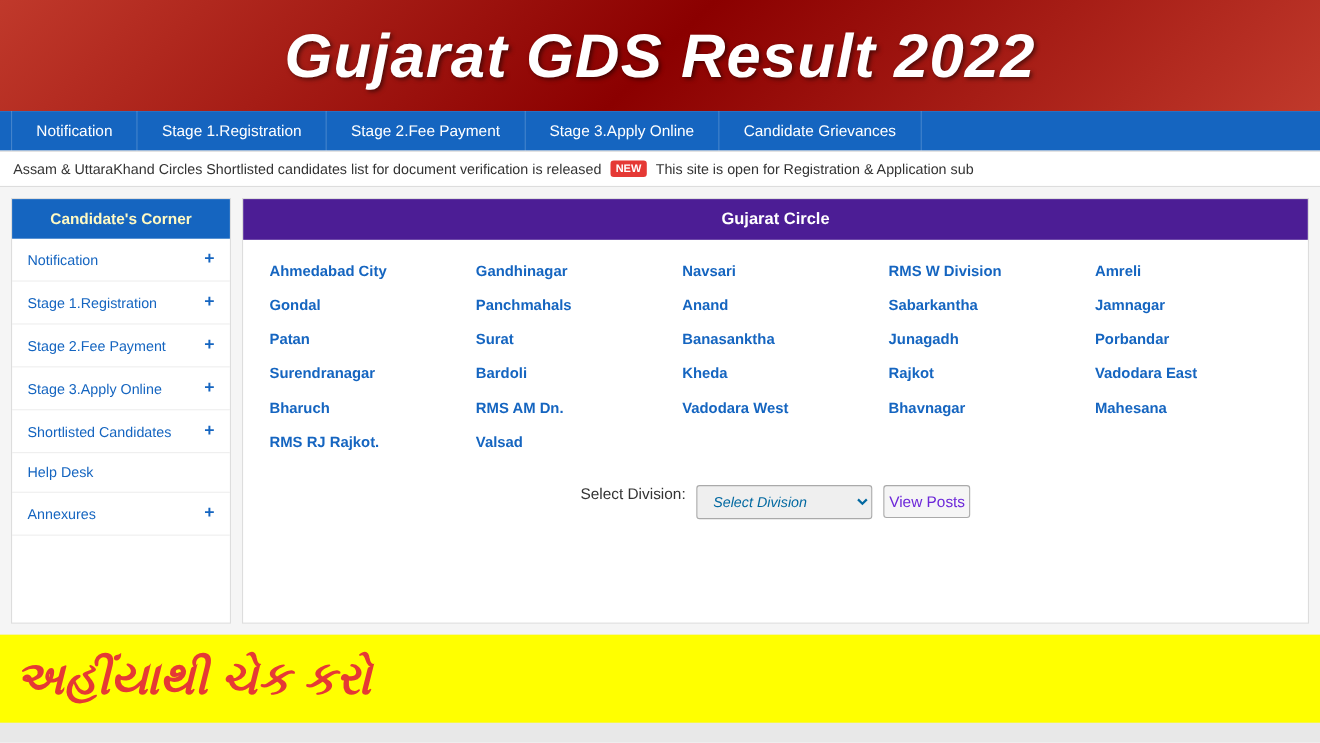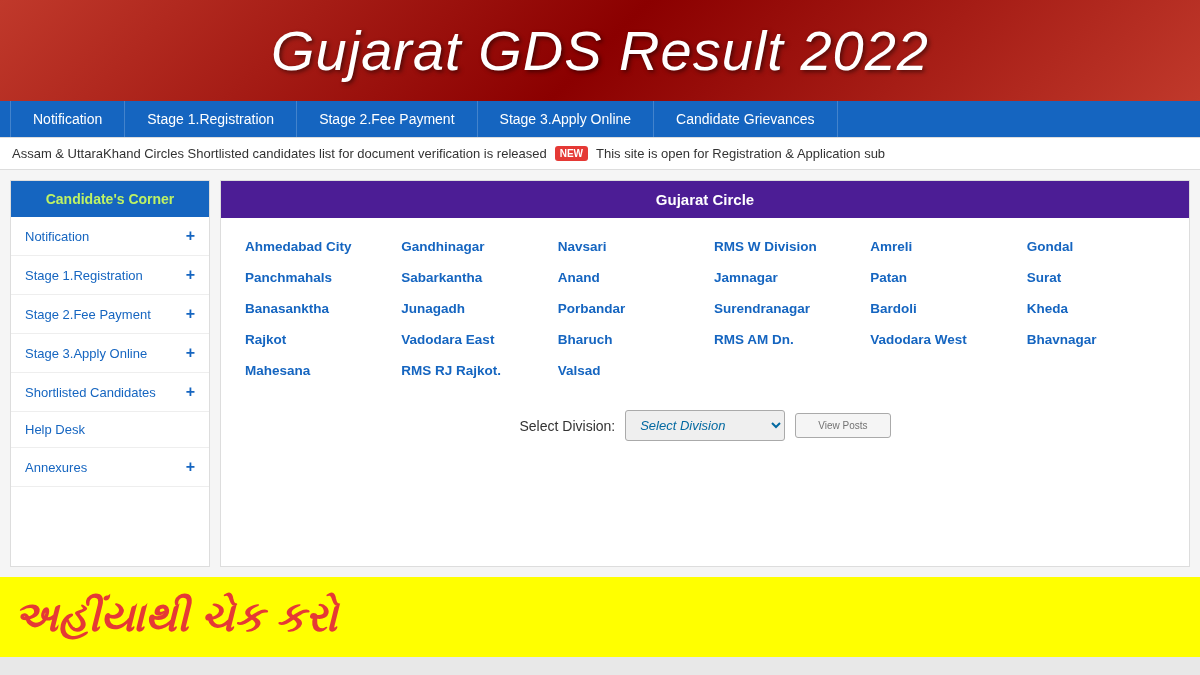--- a/index.html
+++ b/index.html
@@ -13,21 +13,21 @@
 
     
     .header {
       background: linear-gradient(135deg, #c0392b 0%, #8b0000 50%, #c0392b 100%);
       padding: 18px 30px;
       text-align: center;
     }
     .header h1 {
       color: white;
       font-size: 56px;
-      font-weight: 400;
+      font-weight: 700;
       font-style: italic;
       text-shadow: 2px 2px 4px rgba(0,0,0,0.5);
       letter-spacing: 1px;
     }
 
     
     .navbar {
       background: #1565c0;
       display: flex;
       align-items: center;
@@ -80,21 +80,21 @@
 
     
     .sidebar {
       width: 200px;
       flex-shrink: 0;
       background: white;
       border: 1px solid #ddd;
     }
     .sidebar-header {
       background: #1565c0;
-      color: #bef264;
+      color: #fef9c3;
       padding: 10px 14px;
       font-size: 14px;
       font-weight: bold;
       text-align: center;
     }
     .sidebar-item {
       display: flex;
       justify-content: space-between;
       align-items: center;
       padding: 10px 14px;
@@ -120,38 +120,38 @@
     .circle-header {
       background: #4c1d95;
       color: white;
       text-align: center;
       padding: 10px;
       font-size: 15px;
       font-weight: bold;
     }
     .divisions-grid {
       display: grid;
-      grid-template-columns: repeat(6, 1fr);
+      grid-template-columns: repeat(5, 1fr);
       padding: 10px 20px;
       gap: 4px 10px;
       margin-top: 5px;
     }
     .division-link {
       color: #1565c0;
       font-size: 13.5px;
       font-weight: 600;
       padding: 6px 4px;
       cursor: pointer;
       text-decoration: none;
     }
 
     
     .select-row {
       display: flex;
-      align-items: center;
+      align-items: flex-start;
       justify-content: center;
       gap: 10px;
       padding: 12px 20px;
       margin-top: 4px;
     }
     .select-label {
       font-size: 14px;
       color: #333;
       font-weight: 500;
     }
@@ -161,25 +161,25 @@
       border: 1px solid #aaa;
       border-radius: 3px;
       width: 160px;
       color: #0369a1;
       cursor: pointer;
       font-style: italic;
     }
     .view-posts-btn {
       background: #f5f5f5;
       border: 1px solid #aaa;
-      padding: 6px 22px;
-      font-size: 10px;
+      padding: 6px 4px;
+      font-size: 14px;
       cursor: pointer;
       border-radius: 3px;
-      color: #737373;
+      color: #6d28d9;
     }
 
     
     .bottom-banner {
       background: #ffff00;
       text-align: center;
       padding: 14px;
       height: 80px;
       display: flex;
       align-items: center;
@@ -248,22 +248,22 @@
   <div class="right-panel">
     <div class="circle-header">Gujarat Circle</div>
     <div class="divisions-grid" id="divisions-grid">
     <a class="division-link">Ahmedabad City</a>
         <a class="division-link">Gandhinagar</a>
         <a class="division-link">Navsari</a>
         <a class="division-link">RMS W Division</a>
         <a class="division-link">Amreli</a>
         <a class="division-link">Gondal</a>
         <a class="division-link">Panchmahals</a>
+        <a class="division-link">Anand</a>
         <a class="division-link">Sabarkantha</a>
-        <a class="division-link">Anand</a>
         <a class="division-link">Jamnagar</a>
         <a class="division-link">Patan</a>
         <a class="division-link">Surat</a>
         <a class="division-link">Banasanktha</a>
         <a class="division-link">Junagadh</a>
         <a class="division-link">Porbandar</a>
         <a class="division-link">Surendranagar</a>
         <a class="division-link">Bardoli</a>
         <a class="division-link">Kheda</a>
         <a class="division-link">Rajkot</a>

